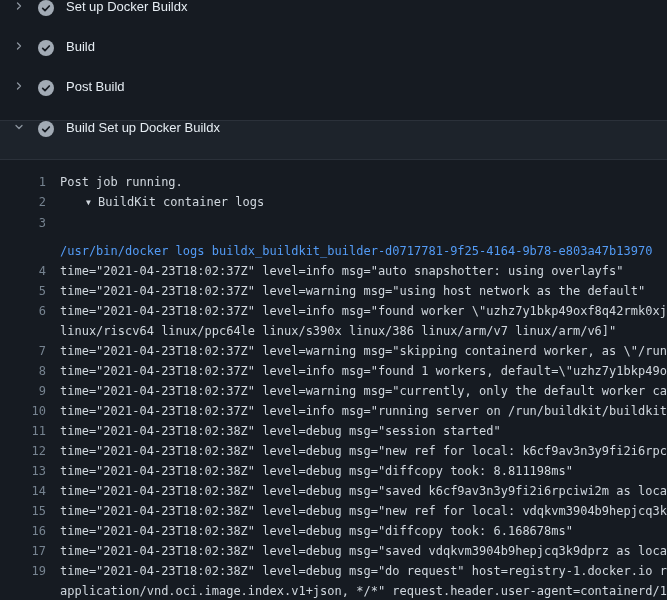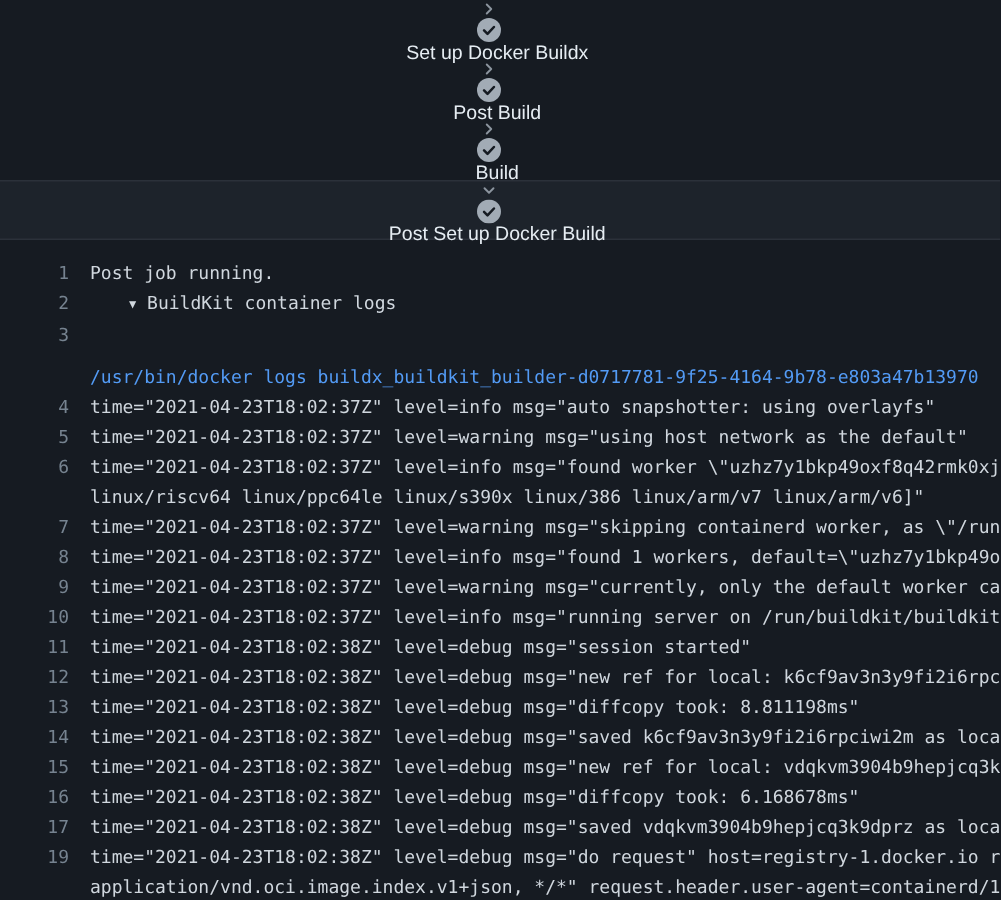--- a/index.html
+++ b/index.html
@@ -6,26 +6,25 @@
   html, body {
     width: 667px; height: 600px;
     overflow: hidden;
     background: var(--bg, #161b22);
     font-family: "Liberation Sans", sans-serif;
   }
   .viewer { width: 667px; height: 600px; overflow: hidden; }
 
   
   .section-row {
-    display: flex; align-items: center;
+    display: flex; align-items: flex-start;
     height: 40px;
     padding: 0 16px 0 12px;
     color: var(--header-text, #e6edf3);
     cursor: pointer;
-    flex-direction: column;
   }
   .section-row.expanded {
     background: var(--expanded-bg, #1d232b);
     border-top: 1px solid rgba(110,118,129,0.18);
     border-bottom: 1px solid rgba(110,118,129,0.18);
   }
   .chevron {
     width: 14px; display: flex; align-items: center; justify-content: center;
     color: #8b949e; margin-right: 12px; flex: none;
   }
@@ -85,49 +84,49 @@
       <svg width="12" height="12" viewBox="0 0 16 16">
         <path d="M6 4l4 4-4 4" stroke="currentColor" stroke-width="1.7" fill="none" stroke-linecap="round" stroke-linejoin="round"></path>
       </svg>
     </span>
     <span class="check">
       <svg width="16" height="16" viewBox="0 0 16 16">
         <circle cx="8" cy="8" r="8"></circle>
         <path d="M4.7 8.3l2.3 2.3 4.3-4.6" fill="none" stroke-width="1.7" stroke-linecap="round" stroke-linejoin="round"></path>
       </svg>
     </span>
+    <span class="section-label">Build</span>
+  </div>
+      <div class="section-row">
+    <span class="chevron">
+      <svg width="12" height="12" viewBox="0 0 16 16">
+        <path d="M6 4l4 4-4 4" stroke="currentColor" stroke-width="1.7" fill="none" stroke-linecap="round" stroke-linejoin="round"></path>
+      </svg>
+    </span>
+    <span class="check">
+      <svg width="16" height="16" viewBox="0 0 16 16">
+        <circle cx="8" cy="8" r="8"></circle>
+        <path d="M4.7 8.3l2.3 2.3 4.3-4.6" fill="none" stroke-width="1.7" stroke-linecap="round" stroke-linejoin="round"></path>
+      </svg>
+    </span>
     <span class="section-label">Post Build</span>
   </div>
-      <div class="section-row">
-    <span class="chevron">
-      <svg width="12" height="12" viewBox="0 0 16 16">
-        <path d="M6 4l4 4-4 4" stroke="currentColor" stroke-width="1.7" fill="none" stroke-linecap="round" stroke-linejoin="round"></path>
-      </svg>
-    </span>
-    <span class="check">
-      <svg width="16" height="16" viewBox="0 0 16 16">
-        <circle cx="8" cy="8" r="8"></circle>
-        <path d="M4.7 8.3l2.3 2.3 4.3-4.6" fill="none" stroke-width="1.7" stroke-linecap="round" stroke-linejoin="round"></path>
-      </svg>
-    </span>
-    <span class="section-label">Build</span>
-  </div>
       <div class="section-row expanded">
     <span class="chevron">
       <svg width="12" height="12" viewBox="0 0 16 16">
         <path d="M6 4l4 4-4 4" stroke="currentColor" stroke-width="1.7" fill="none" stroke-linecap="round" stroke-linejoin="round"></path>
       </svg>
     </span>
     <span class="check">
       <svg width="16" height="16" viewBox="0 0 16 16">
         <circle cx="8" cy="8" r="8"></circle>
         <path d="M4.7 8.3l2.3 2.3 4.3-4.6" fill="none" stroke-width="1.7" stroke-linecap="round" stroke-linejoin="round"></path>
       </svg>
     </span>
-    <span class="section-label">Post Set up Docker Build</span>
+    <span class="section-label">Build Set up Docker Buildx</span>
   </div>
     </div>
   <div class="log">
       <div class="log-line">
     <span class="ln">1</span>
     <span class="lt normal">Post job running.</span>
   </div>
       <div class="log-line">
     <span class="ln">2</span>
     <span class="lt group"><span class="group-icon">▼</span><span> BuildKit container logs</span></span>

